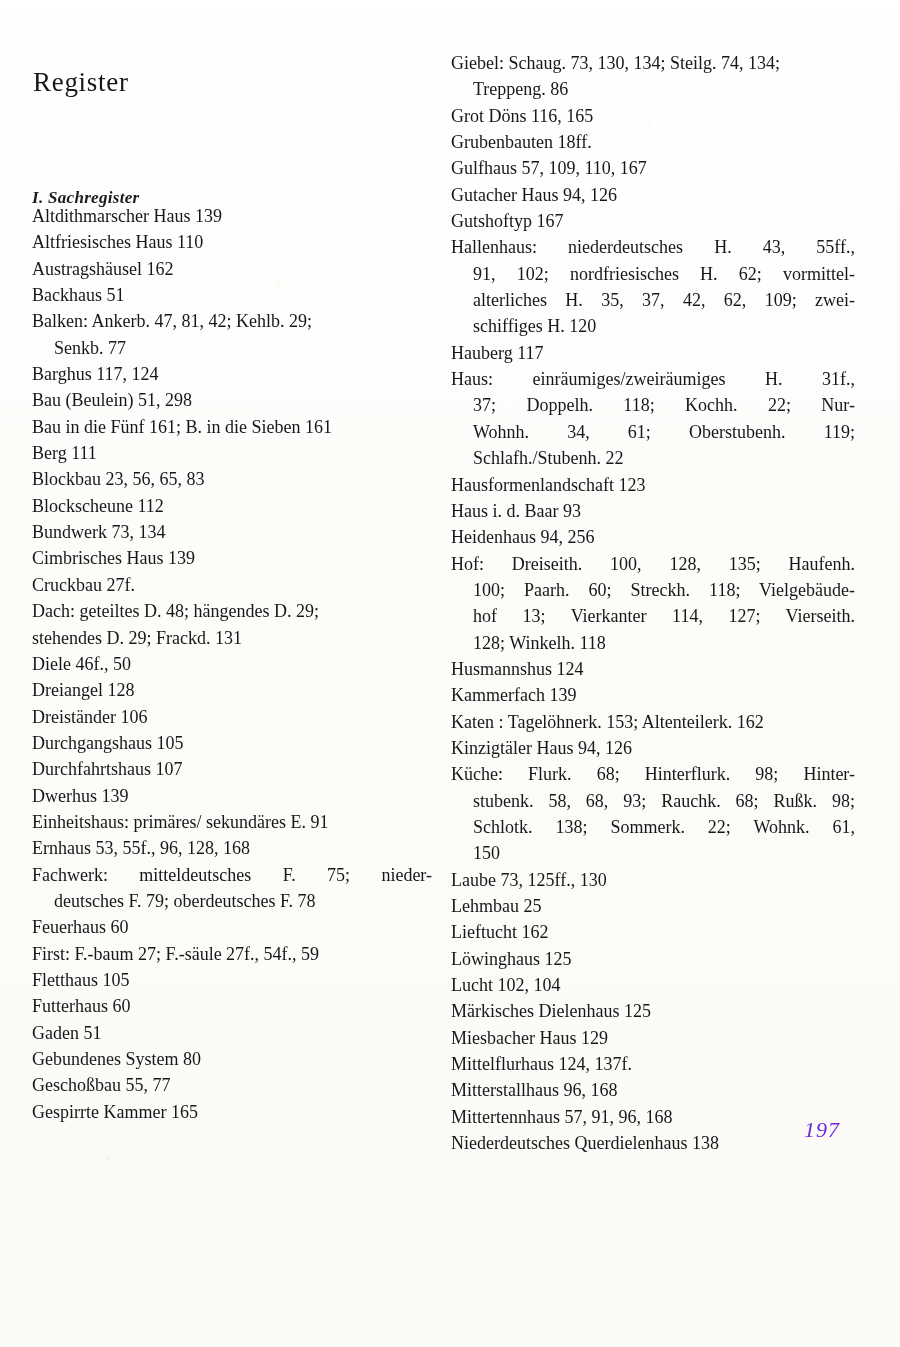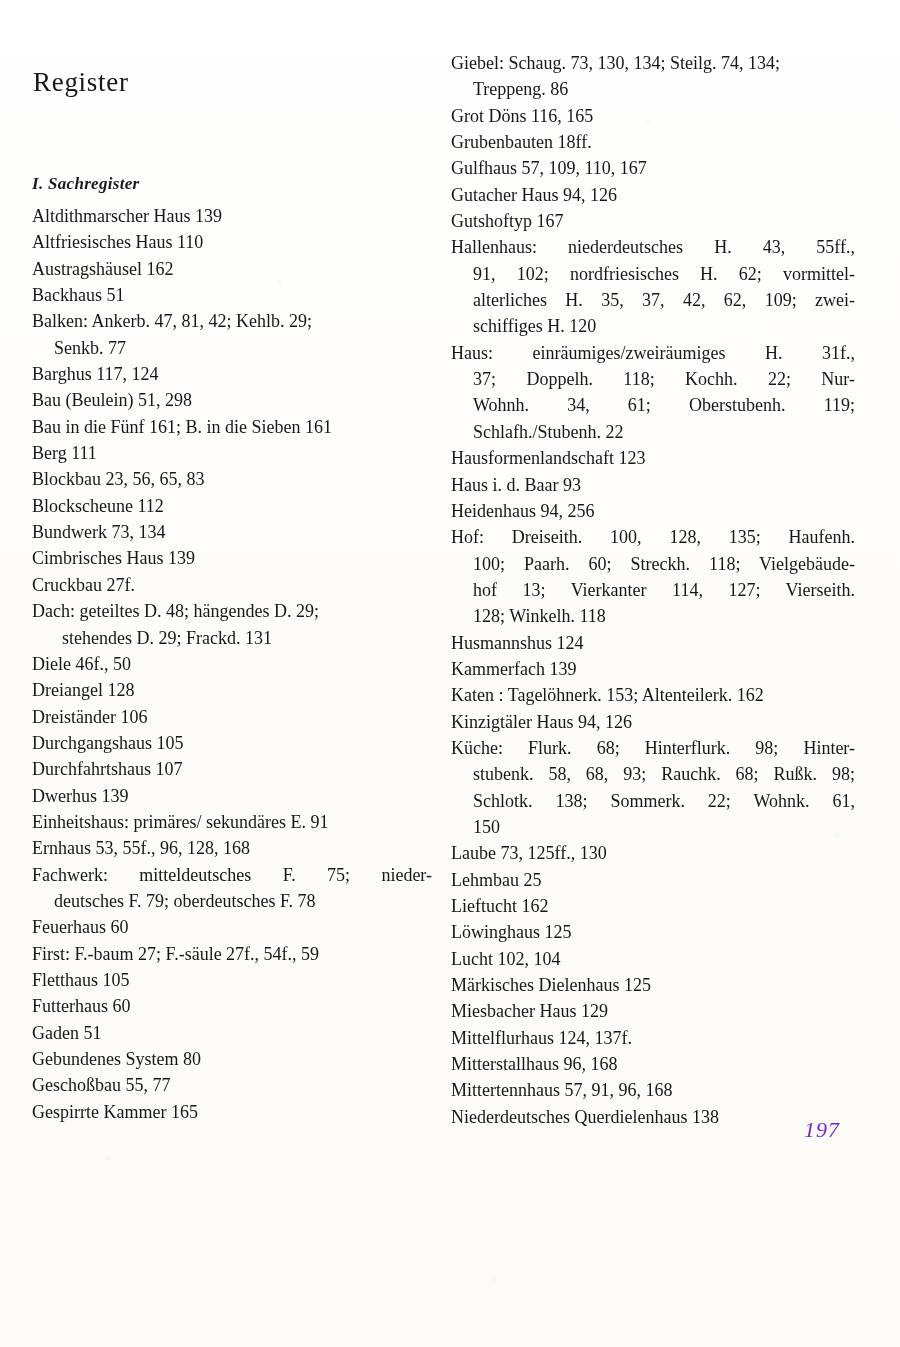--- a/index.html
+++ b/index.html
@@ -42,21 +42,21 @@
     top: 49px;
     font-size: 27px;
     letter-spacing: 0.7px;
     font-weight: 400;
     color: #17171b;
   }
 
   .section-title {
     position: absolute;
     left: 32px;
-    top: 160px;
+    top: 174px;
     font-style: italic;
     font-size: 17px;
     letter-spacing: 0.3px;
     color: #1a1a1e;
   }
 
   .col {
     position: absolute;
     font-size: 18px;
     line-height: 26.35px;
@@ -78,21 +78,20 @@
     white-space: pre-wrap;
   }
   
   .cont {
     margin: 0;
     white-space: pre-wrap;
     padding-left: 22px;
   }
   .cont.flush {
     padding-left: 0;
-    margin-left: 30px;
   }
   
   .just {
     text-align: justify;
     text-align-last: justify;
   }
 
   .folio {
     position: absolute;
     right: 60px;
@@ -237,20 +236,23 @@
       <div>
         <div class="entry">Gutshoftyp 167</div>
       </div>
       <div>
         <div class="entry just">Hallenhaus: niederdeutsches H. 43, 55ff.,</div>
         <div class="cont just">91, 102; nordfriesisches H. 62; vormittel-</div>
         <div class="cont just">alterliches H. 35, 37, 42, 62, 109; zwei-</div>
         <div class="cont">schiffiges H. 120</div>
       </div>
       <div>
+        <div class="entry">Hauberg 117</div>
+      </div>
+      <div>
         <div class="entry just">Haus: einräumiges/zweiräumiges H. 31f.,</div>
         <div class="cont just">37; Doppelh. 118; Kochh. 22; Nur-</div>
         <div class="cont just">Wohnh. 34, 61; Oberstubenh. 119;</div>
         <div class="cont">Schlafh./Stubenh. 22</div>
       </div>
       <div>
         <div class="entry">Hausformenlandschaft 123</div>
       </div>
       <div>
         <div class="entry">Haus i. d. Baar 93</div>

